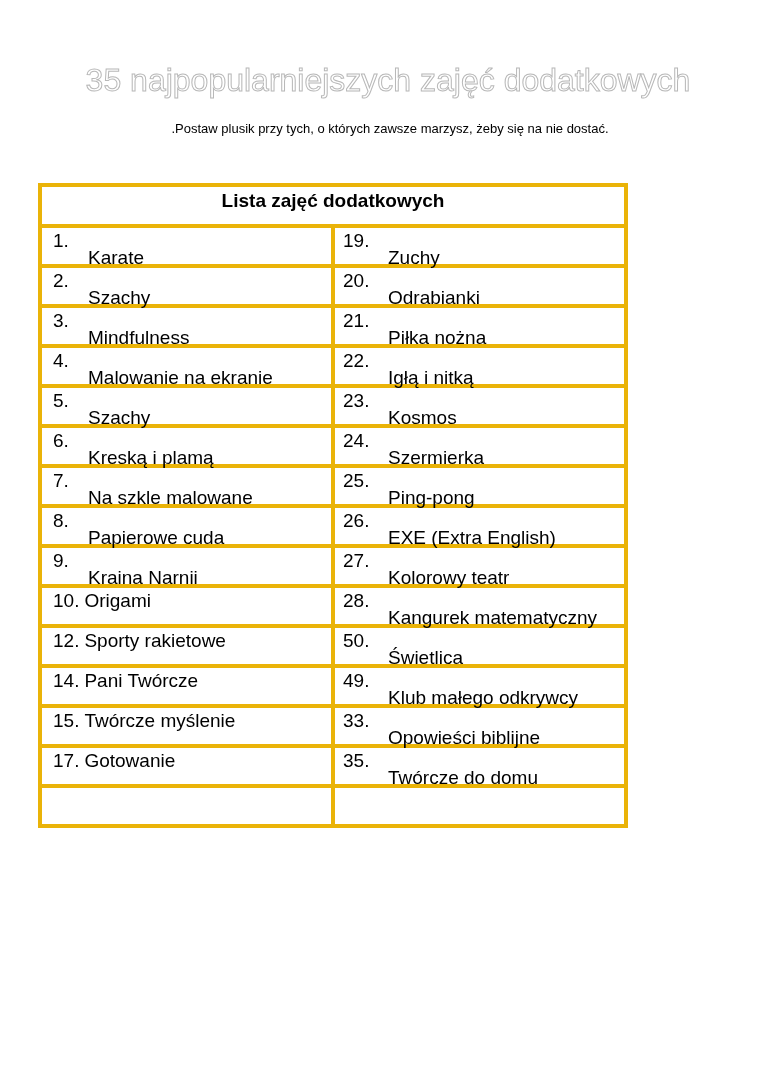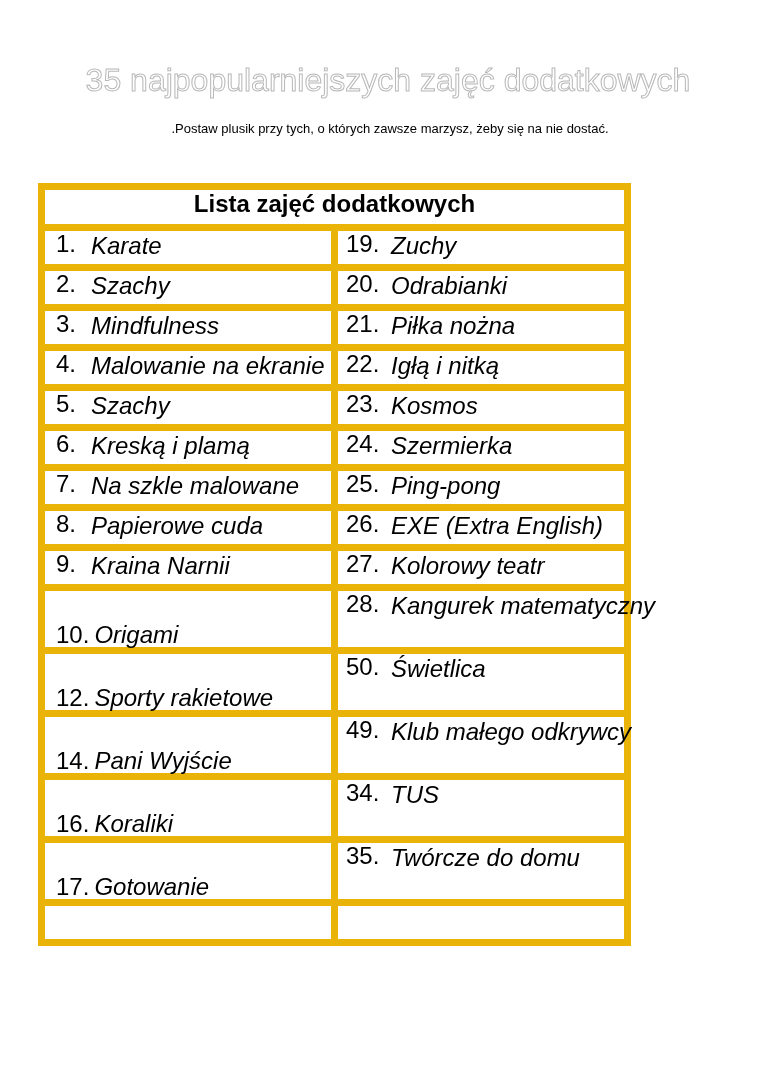--- a/index.html
+++ b/index.html
@@ -40,25 +40,25 @@
   table.activities {
     position: absolute;
     left: 38px;
     top: 183px;
     width: 586px;
     border-collapse: collapse;
     table-layout: fixed;
   }
   table.activities th,
   table.activities td {
-    border: 7px solid #eab308;
+    border: 4px solid #eab308;
     padding: 0;
     vertical-align: top;
     height: 40px;
-    font-size: 24px;
+    font-size: 19px;
     line-height: 24px;
     box-sizing: border-box;
   }
   table.activities th {
     font-weight: bold;
     text-align: center;
     padding-top: 2px;
     height: 41px;
   }
   table.activities col.c1 { width: 293px; }
@@ -67,27 +67,26 @@
     position: relative;
     padding-top: 1px;
     white-space: nowrap;
   }
   .num {
     display: inline-block;
     padding-left: 11px;
   }
   .lbl {
     position: absolute;
-    top: 3px;
-    font-style: italic;
+    top: 18px;
   }
   .left .num { width: 35px; }
   .left .lbl { left: 46px; }
   .left.two-digit .lbl { position: static; padding-left: 0; }
-  .left.two-digit .num { width: auto; padding-right: 5px; margin-top: 31px; }
+  .left.two-digit .num { width: auto; padding-right: 5px; }
   .right .num { padding-left: 8px; }
   .right .lbl { left: 53px; }
 </style>
 </head>
 <body>
 
 <div class="page-title">35 najpopularniejszych zajęć dodatkowych</div>
 <div class="instruction">.Postaw plusik przy tych, o których zawsze marzysz, żeby się na nie dostać.</div>
 
 <table class="activities">
@@ -184,32 +183,32 @@
       <tr>
         <td>
           <div class="cell-inner left two-digit"><span class="num">12.</span><span class="lbl">Sporty rakietowe</span></div>
         </td>
         <td>
           <div class="cell-inner right"><span class="num">50.</span><span class="lbl">Świetlica</span></div>
         </td>
       </tr>
       <tr>
         <td>
-          <div class="cell-inner left two-digit"><span class="num">14.</span><span class="lbl">Pani Wyjście</span></div>
+          <div class="cell-inner left two-digit"><span class="num">14.</span><span class="lbl">Pani Twórcze</span></div>
         </td>
         <td>
           <div class="cell-inner right"><span class="num">49.</span><span class="lbl">Klub małego odkrywcy</span></div>
         </td>
       </tr>
       <tr>
         <td>
-          <div class="cell-inner left two-digit"><span class="num">16.</span><span class="lbl">Koraliki</span></div>
-        </td>
-        <td>
-          <div class="cell-inner right"><span class="num">34.</span><span class="lbl">TUS</span></div>
+          <div class="cell-inner left two-digit"><span class="num">15.</span><span class="lbl">Twórcze myślenie</span></div>
+        </td>
+        <td>
+          <div class="cell-inner right"><span class="num">33.</span><span class="lbl">Opowieści biblijne</span></div>
         </td>
       </tr>
       <tr>
         <td>
           <div class="cell-inner left two-digit"><span class="num">17.</span><span class="lbl">Gotowanie</span></div>
         </td>
         <td>
           <div class="cell-inner right"><span class="num">35.</span><span class="lbl">Twórcze do domu</span></div>
         </td>
       </tr>

